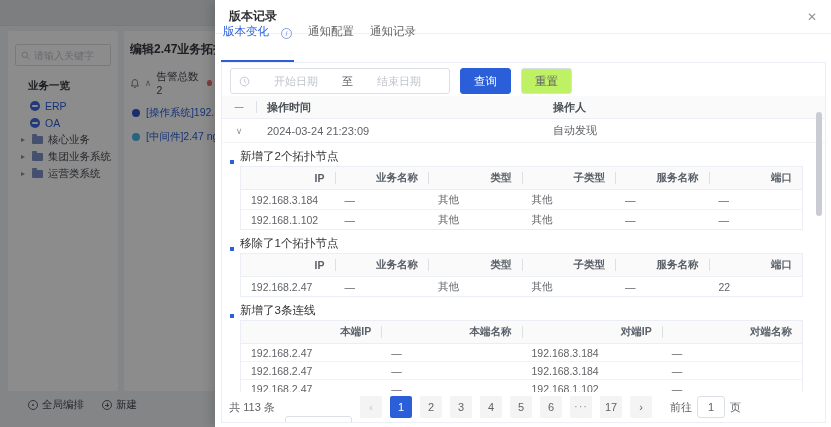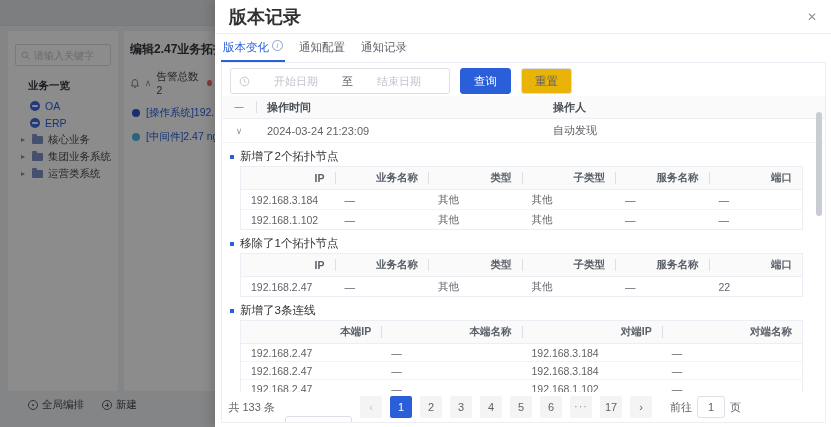--- a/index.html
+++ b/index.html
@@ -39,46 +39,46 @@
   .pf-item { display:flex; align-items:center; gap:4px; }
   .ring-icon { width:10px; height:10px; border:1px solid #5c6166; border-radius:50%; position:relative; }
   .ring-icon.dot::after { content:""; position:absolute; left:3px; top:3px; width:2px; height:2px; background:#5c6166; border-radius:50%; }
   .ring-icon.plus::after { content:""; position:absolute; left:2px; top:3.5px; width:4px; height:1px; background:#5c6166; }
   .ring-icon.plus::before { content:""; position:absolute; left:3.5px; top:2px; width:1px; height:4px; background:#5c6166; }
 
   
   .overlay { position:absolute; inset:0; background:rgba(0,0,0,0.45); }
   .modal { position:absolute; left:215px; top:0; width:616px; height:427px; background:#fff; box-shadow:-4px 0 10px rgba(0,0,0,0.15); }
   .modal-header { height:34px; display:flex; align-items:center; padding:0 14px; border-bottom:1px solid #f0f0f0; }
-  .modal-title { font-size:18px; font-weight:bold; color:#303133; }
+  .modal-title { font-size:12px; font-weight:bold; color:#303133; }
   .close-btn { margin-left:auto; color:#909399; font-size:12px; cursor:pointer; }
 
   .modal-tabs { display:flex; align-items:flex-end; gap:12px; padding:8px 0 0 6px; height:28px; }
-  .tab { font-size:11.5px; color:#606266; padding:0 2px 7px 2px; display:flex; align-items:flex-start; gap:3px; position:relative; }
+  .tab { font-size:11.5px; color:#606266; padding:0 2px 23px 2px; display:flex; align-items:flex-end; gap:12px; position:relative; }
   .tab.active { color:#2b5fd9; }
   .tab.active::after { content:""; position:absolute; left:0; right:0; bottom:0; height:2px; background:#2b5fd9; }
   .info-circle { width:11px; height:11px; border:1px solid #8aa0d8; border-radius:50%; color:#8aa0d8; font-size:8px; line-height:10px; text-align:center; font-style:italic; }
 
   .panel { position:absolute; left:6px; right:5px; top:62px; bottom:4px; border:1px solid #ebeef5; background:#fff; overflow:hidden; }
 
   .filter-row { display:flex; align-items:center; margin:5px 8px 2px 8px; gap:10px; }
   .date-range { width:220px; height:26px; border:1px solid #dcdfe6; border-radius:3px; display:flex; align-items:center; padding:0 8px; gap:4px; font-size:11px; }
   .date-range .ph { color:#c0c4cc; flex:1; text-align:center; }
   .date-range .to { color:#606266; }
-  .btn { height:26px; padding:0 13px; border-radius:3px; font-size:11.5px; display:flex; align-items:center; border:1px solid #dcdfe6; background:#eab308; color:#606266; }
+  .btn { height:26px; padding:0 13px; border-radius:3px; font-size:11.5px; display:flex; align-items:center; border:1px solid #dcdfe6; background:#bef264; color:#606266; }
   .btn.primary { background:#2b5fd9; border-color:#2b5fd9; color:#fff; }
 
   .rec-header { display:flex; align-items:center; height:23px; background:#fafafa; border-bottom:1px solid #ebeef5; font-size:11px; font-weight:bold; color:#495057; }
   .rec-row { display:flex; align-items:center; height:24px; border-bottom:1px solid #f2f3f5; font-size:11px; color:#606266; }
   .col-caret { width:34px; display:flex; justify-content:center; color:#909399; font-size:9px; }
   .v-divider { width:1px; height:12px; background:#dcdfe6; margin-right:10px; }
   .col-time { width:286px; }
   .col-op { flex:1; }
 
-  .section-title { display:flex; align-items:center; gap:6px; margin:6px 0 2px 8px; font-size:11.5px; color:#303133; }
+  .section-title { display:flex; align-items:flex-end; gap:6px; margin:6px 0 2px 8px; font-size:11.5px; color:#303133; }
   .bullet { width:4px; height:4px; background:#2b5fd9; flex:0 0 auto; }
 
   .inner-wrap { margin:2px 22px 0 18px; border:1px solid #ebeef5; }
   table.inner { width:100%; border-collapse:collapse; table-layout:fixed; font-size:10.5px; }
   table.inner th { background:#fafafa; text-align:right; font-weight:bold; color:#5a6068; padding:4px 10px; border-bottom:1px solid #ebeef5; position:relative; }
   table.inner th:not(:first-child)::before { content:""; position:absolute; left:0; top:5px; bottom:5px; width:1px; background:#dcdfe6; }
   table.inner td { padding:2.5px 10px; color:#606266; border-bottom:1px solid #f2f3f5; }
   table.inner tr:last-child td { border-bottom:none; }
   td.dim { color:#c0c4cc; }
 
@@ -111,25 +111,25 @@
       <svg width="9" height="9" viewBox="0 0 12 12">
           <circle cx="5" cy="5" r="3.6" fill="none" stroke="#c0c4cc" stroke-width="1.3"></circle>
           <line x1="8" y1="8" x2="11" y2="11" stroke="#c0c4cc" stroke-width="1.3"></line>
         </svg>
       <input placeholder="请输入关键字" style="">
     </div>
     <div class="tree">
       <div class="tree-title">业务一览</div>
       <div class="tree-item link">
         <span class="app-dot"></span>
-        <span>OA</span>
+        <span>ERP</span>
       </div>
       <div class="tree-item link">
         <span class="app-dot"></span>
-        <span>ERP</span>
+        <span>OA</span>
       </div>
       <div class="tree-item folder">
         <span class="caret">▸</span>
         <span class="folder-ic"></span>
         <span>核心业务</span>
       </div>
       <div class="tree-item folder">
         <span class="caret">▸</span>
         <span class="folder-ic"></span>
         <span>集团业务系统</span>
@@ -327,21 +327,21 @@
           </tbody>
         </table>
       </div>
 
       <div class="section-title section-cut">
         <span class="bullet"></span>
         <span>移除了1条连线</span>
       </div>
 
       <div class="pagination">
-        <span class="pg-total">共 133 条</span>
+        <span class="pg-total">共 113 条</span>
         <div class="pg-size">
           <span>20条/页</span>
           <span class="sc">∨</span>
         </div>
         <span class="pg-btn disabled">‹</span>
         <span class="pg-btn active">1</span>
         <span class="pg-btn">2</span>
         <span class="pg-btn">3</span>
         <span class="pg-btn">4</span>
         <span class="pg-btn">5</span>

